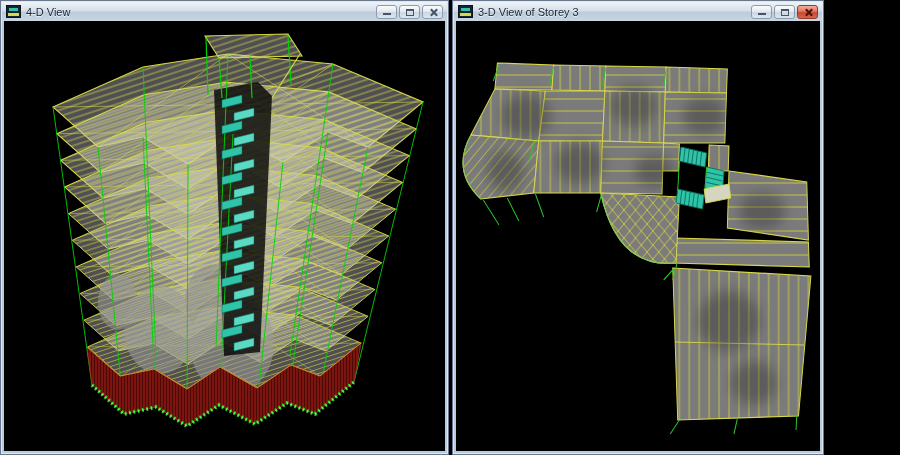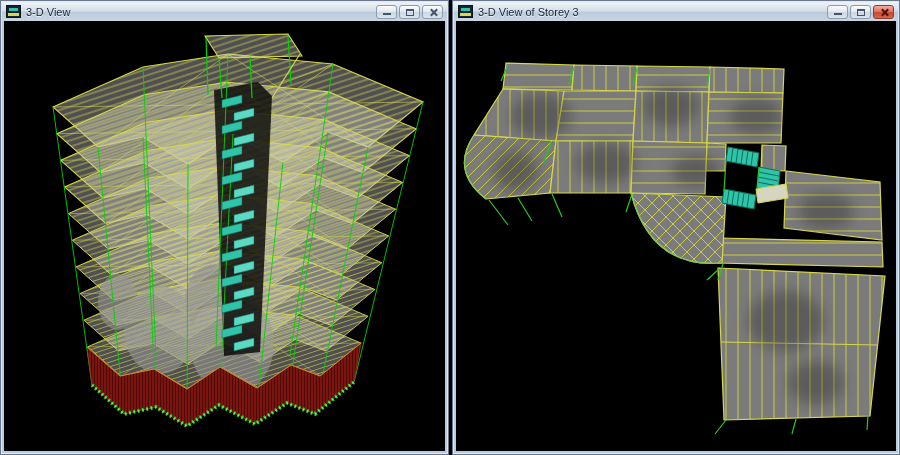--- a/index.html
+++ b/index.html
@@ -3,21 +3,21 @@
 <meta charset="utf-8">
 <style>
   * { margin:0; padding:0; box-sizing:border-box; }
   html,body { width:900px; height:455px; background:#000; overflow:hidden;
               font-family:"Liberation Sans", sans-serif; }
   .stage { position:relative; width:900px; height:455px; background:#000; }
 
   .window { position:absolute; top:0; height:455px; border:1px solid #69788c;
             background:#b9cbdd; box-shadow:inset 0 0 0 1px rgba(255,255,255,.55); }
   .window.left  { left:0;   width:449px; }
-  .window.right { left:452px; width:448px; }
+  .window.right { left:452px; width:372px; }
 
   .titlebar { position:absolute; left:1px; right:1px; top:1px; height:19px;
               display:flex; align-items:center; padding:0 4px; gap:5px;
               background:linear-gradient(#eef3f8,#d6e0ea 45%,#bdcbdb 55%,#c9d6e3); }
   .win-icon { width:15px; height:13px; flex:0 0 auto; background:#152433;
               border:1px solid #0c141d; position:relative; }
   .win-icon i { position:absolute; display:block; }
   .win-icon .ic-slab { left:2px; top:2px; width:9px; height:3px; background:#2fc3a7; }
   .win-icon .ic-base { left:1px; bottom:1px; width:11px; height:3px; background:#d8d84a; }
   .title { font-size:11px; color:#1a2535; white-space:nowrap; overflow:hidden;
@@ -47,21 +47,21 @@
 <body>
 
 <div class="stage">
 
   <div class="window left">
     <div class="titlebar">
       <span class="win-icon">
           <i class="ic-slab"></i>
           <i class="ic-base"></i>
         </span>
-      <span class="title">3-D View</span>
+      <span class="title">4-D View</span>
       <span class="controls">
         <span class="btn">
             <i class="g-min"></i>
           </span>
         <span class="btn">
             <i class="g-res"></i>
           </span>
         <span class="btn">
             <i class="g-cls"></i>
           </span>

